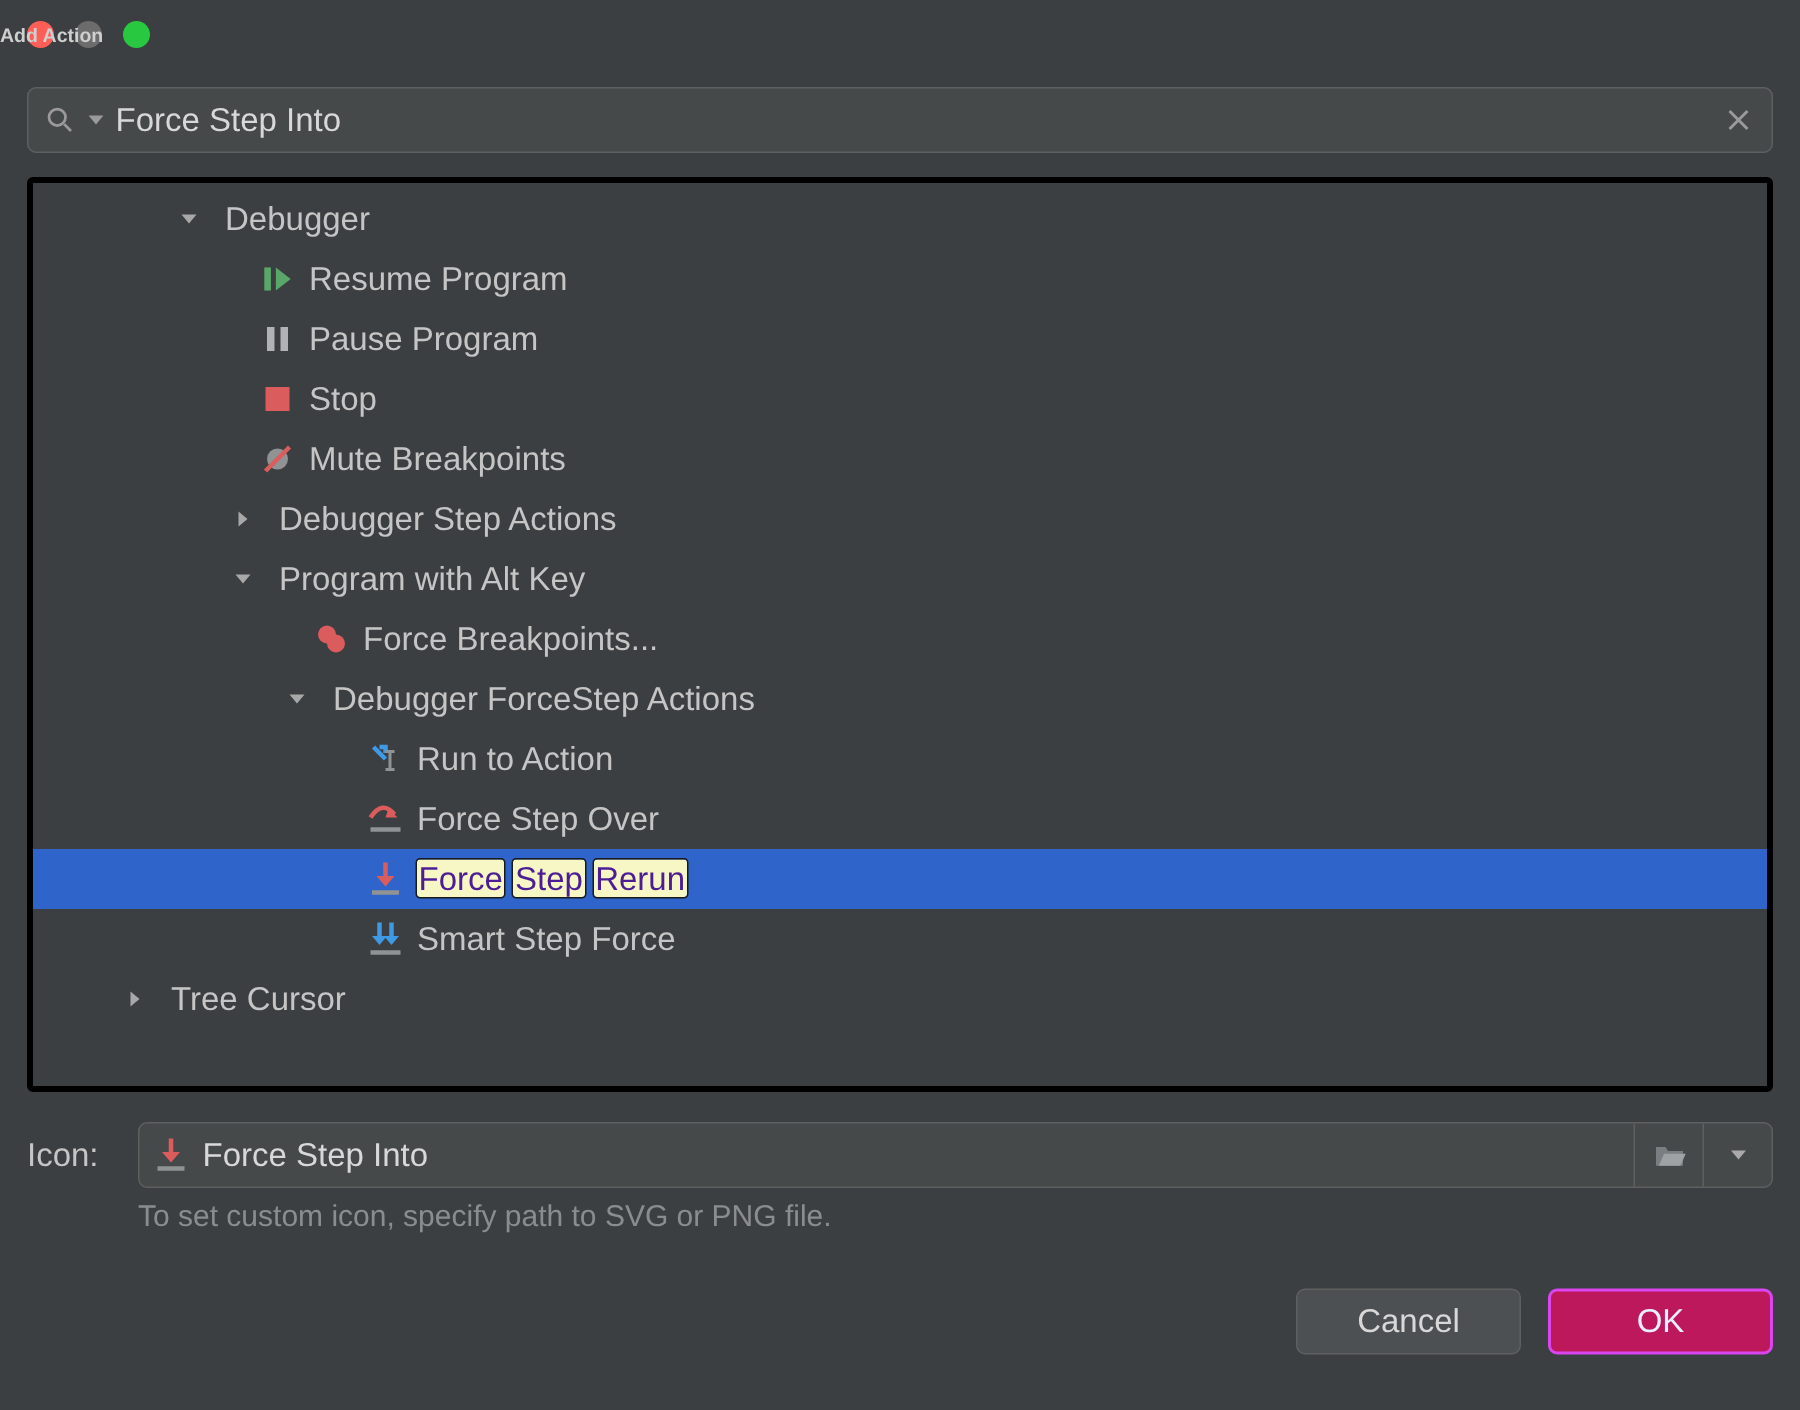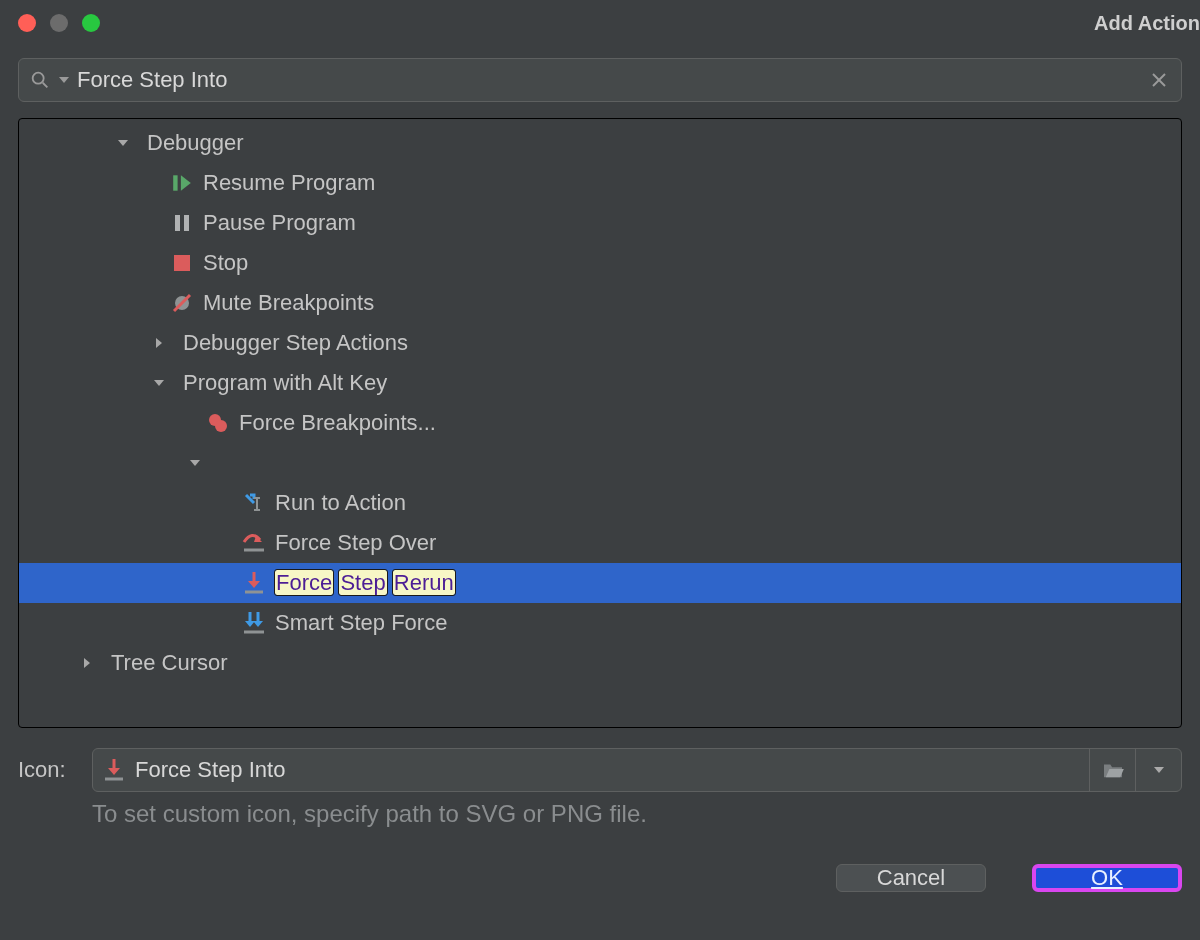--- a/index.html
+++ b/index.html
@@ -15,22 +15,22 @@
     display: flex;
     align-items: center;
     position: relative;
   }
   .traffic { display: flex; gap: 14px; margin-left: 18px; }
   .dot { width: 18px; height: 18px; border-radius: 50%; }
   .dot.red { background: #ff5f57; }
   .dot.gray { background: #6c6c6c; }
   .dot.green { background: #28c840; }
   .title {
-    position: absolute; left: 0; right: 0; text-align: right;
-    font-weight: 600; color: #cfcfcf; font-size: 20px;
+    position: absolute; left: 0; right: 0; text-align: left;
+    font-weight: 600; color: #cfcfcf; font-size: 13px;
     pointer-events: none;
   }
   .content { padding: 12px 18px 18px 18px; }
   .search {
     display: flex; align-items: center;
     border: 1px solid #5e6060; border-radius: 6px;
     background: #45494a;
     padding: 4px 10px; height: 44px;
   }
   .search .s-icon {
@@ -39,21 +39,21 @@
   }
   .search input {
     flex: 1; background: transparent; border: none; outline: none;
     color: #d8d8d8; font-size: 22px;
   }
   .search .clear {
     color: #9a9a9a; font-size: 20px; cursor: pointer; padding: 0 4px;
   }
   .tree-panel {
     margin-top: 16px;
-    border: 1px solid #000000; border-radius: 4px;
+    border: 4px solid #000000; border-radius: 4px;
     background: #3c3f41;
     height: 610px;
     overflow: hidden;
   }
   .tree { padding: 4px 0; }
   .row {
     display: flex; align-items: center;
     height: 40px;
     padding-left: 0;
     cursor: default;
@@ -82,30 +82,30 @@
     border: 1px solid #5e6060; border-radius: 6px; background: #45494a;
     height: 44px;
   }
   .icon-field .if-main { flex: 1; display: flex; align-items: center; padding: 0 10px; gap: 10px; }
   .icon-field .if-name { color: #d8d8d8; font-size: 22px; }
   .icon-field .if-btn {
     width: 46px; border-left: 1px solid #5e6060;
     display: flex; align-items: center; justify-content: center;
     color: #aaaaaa; cursor: pointer;
   }
-  .hint { color: #8a8d8f; font-size: 24px; margin-top: 8px; margin-left: 74px; }
+  .hint { color: #8a8d8f; font-size: 20px; margin-top: 8px; margin-left: 74px; }
 
   .buttons { display: flex; justify-content: flex-end; gap: 18px; margin-top: 36px; }
   .btn {
-    min-width: 150px; height: 28px; border-radius: 6px;
+    min-width: 150px; height: 44px; border-radius: 6px;
     display: flex; align-items: center; justify-content: center;
-    font-size: 22px; cursor: pointer; margin-left: 28px;
+    font-size: 22px; cursor: pointer;
   }
   .btn.cancel { background: #4c5052; border: 1px solid #5e6060; color: #d8d8d8; }
-  .btn.ok { background: #1d4ed8; border: 4px solid #d946ef; color: #e8f0ff; text-decoration: underline; }
+  .btn.ok { background: #be185d; border: 2px solid #d946ef; color: #e8f0ff; }
 
   svg { display: block; }
 </style>
 </head>
 <body>
 
 <div class="titlebar">
   <div class="traffic">
     <div class="dot red"></div>
     <div class="dot gray"></div>
@@ -223,20 +223,21 @@
           <span class="label">Force Breakpoints...</span>
         </div>
         <div class="row">
           <span class="indent" style="width: 166px;"></span>
           <span class="arrow">
             <svg width="12" height="12" viewBox="0 0 12 12">
               <path d="M1 3 L11 3 L6 9 Z" fill="#a8a8a8"></path>
             </svg>
           </span>
           <span class="icon" style="width: 6px;"></span>
+          <span class="label">Debugger ForceStep Actions</span>
         </div>
         <div class="row">
           <span class="indent" style="width: 202px;"></span>
           <span class="arrow"></span>
           <span class="icon">
             <svg width="22" height="22" viewBox="0 0 22 22">
               <path d="M3 3 L11 11" stroke="#3f9ae5" stroke-width="3"></path>
               <path d="M7 3 L11 3 L11 7" fill="none" stroke="#3f9ae5" stroke-width="3"></path>
               <line x1="14" y1="6" x2="14" y2="18" stroke="#8f9394" stroke-width="2"></line>
               <line x1="11" y1="6" x2="17" y2="6" stroke="#8f9394" stroke-width="2"></line>

